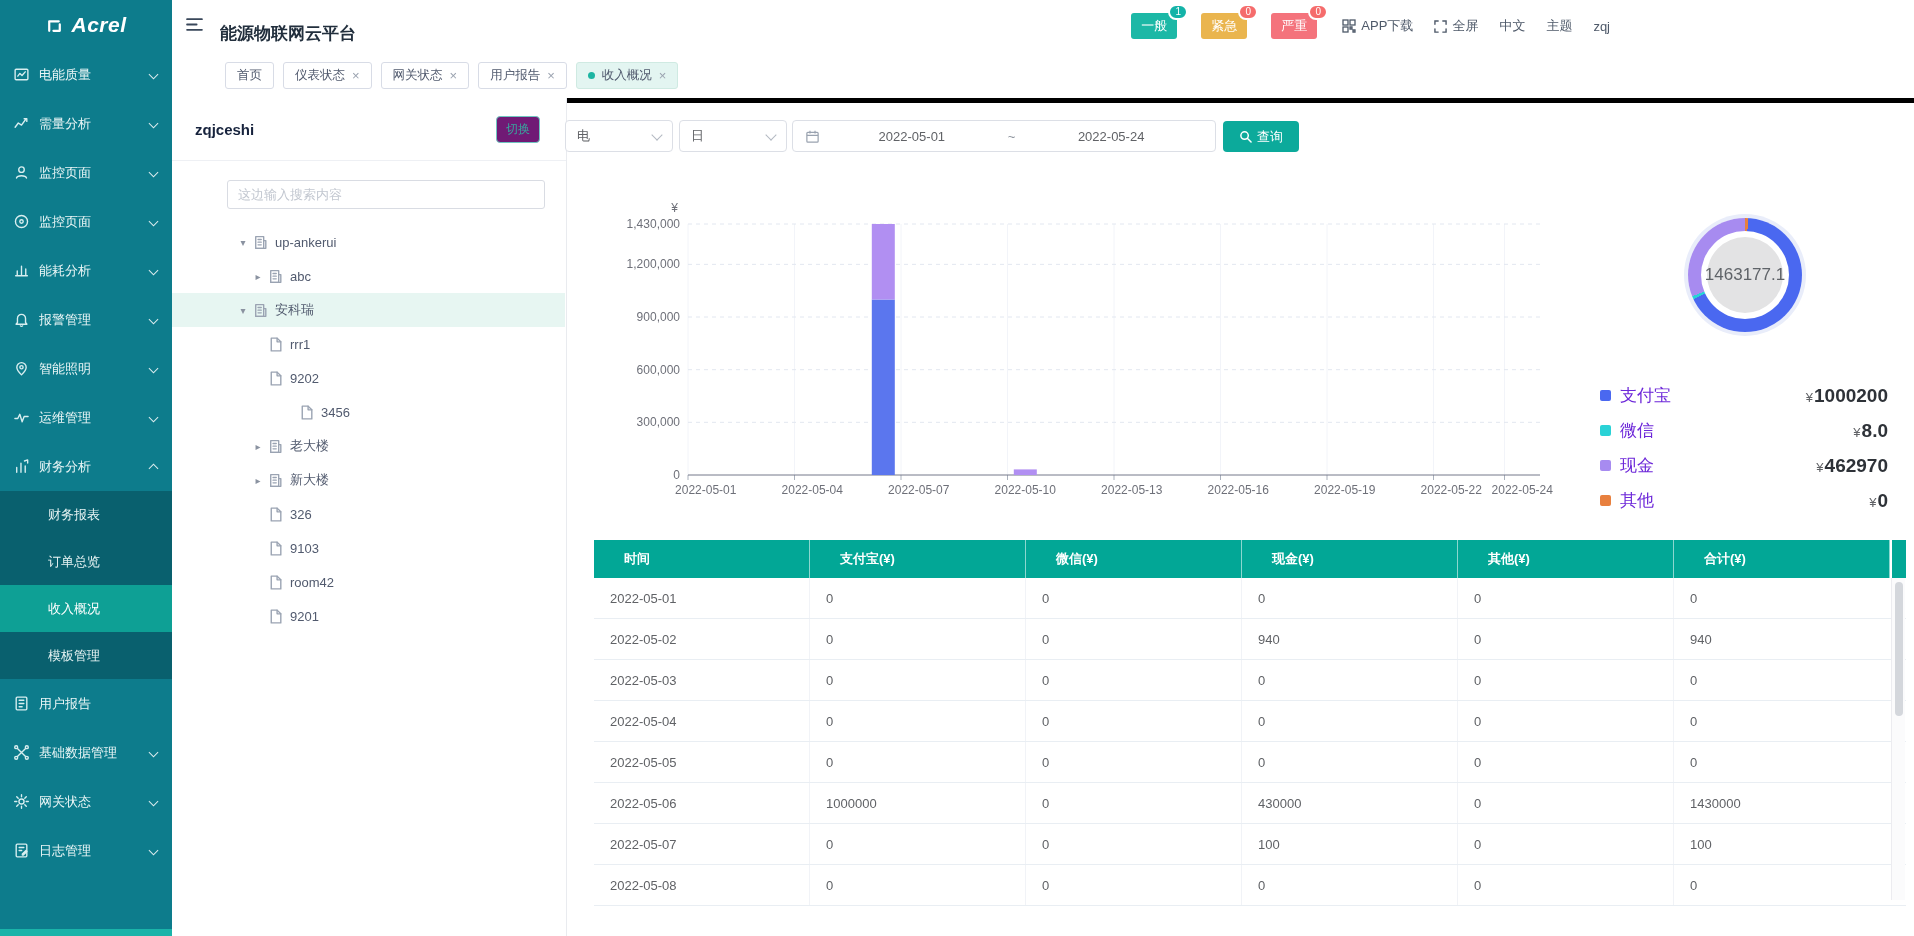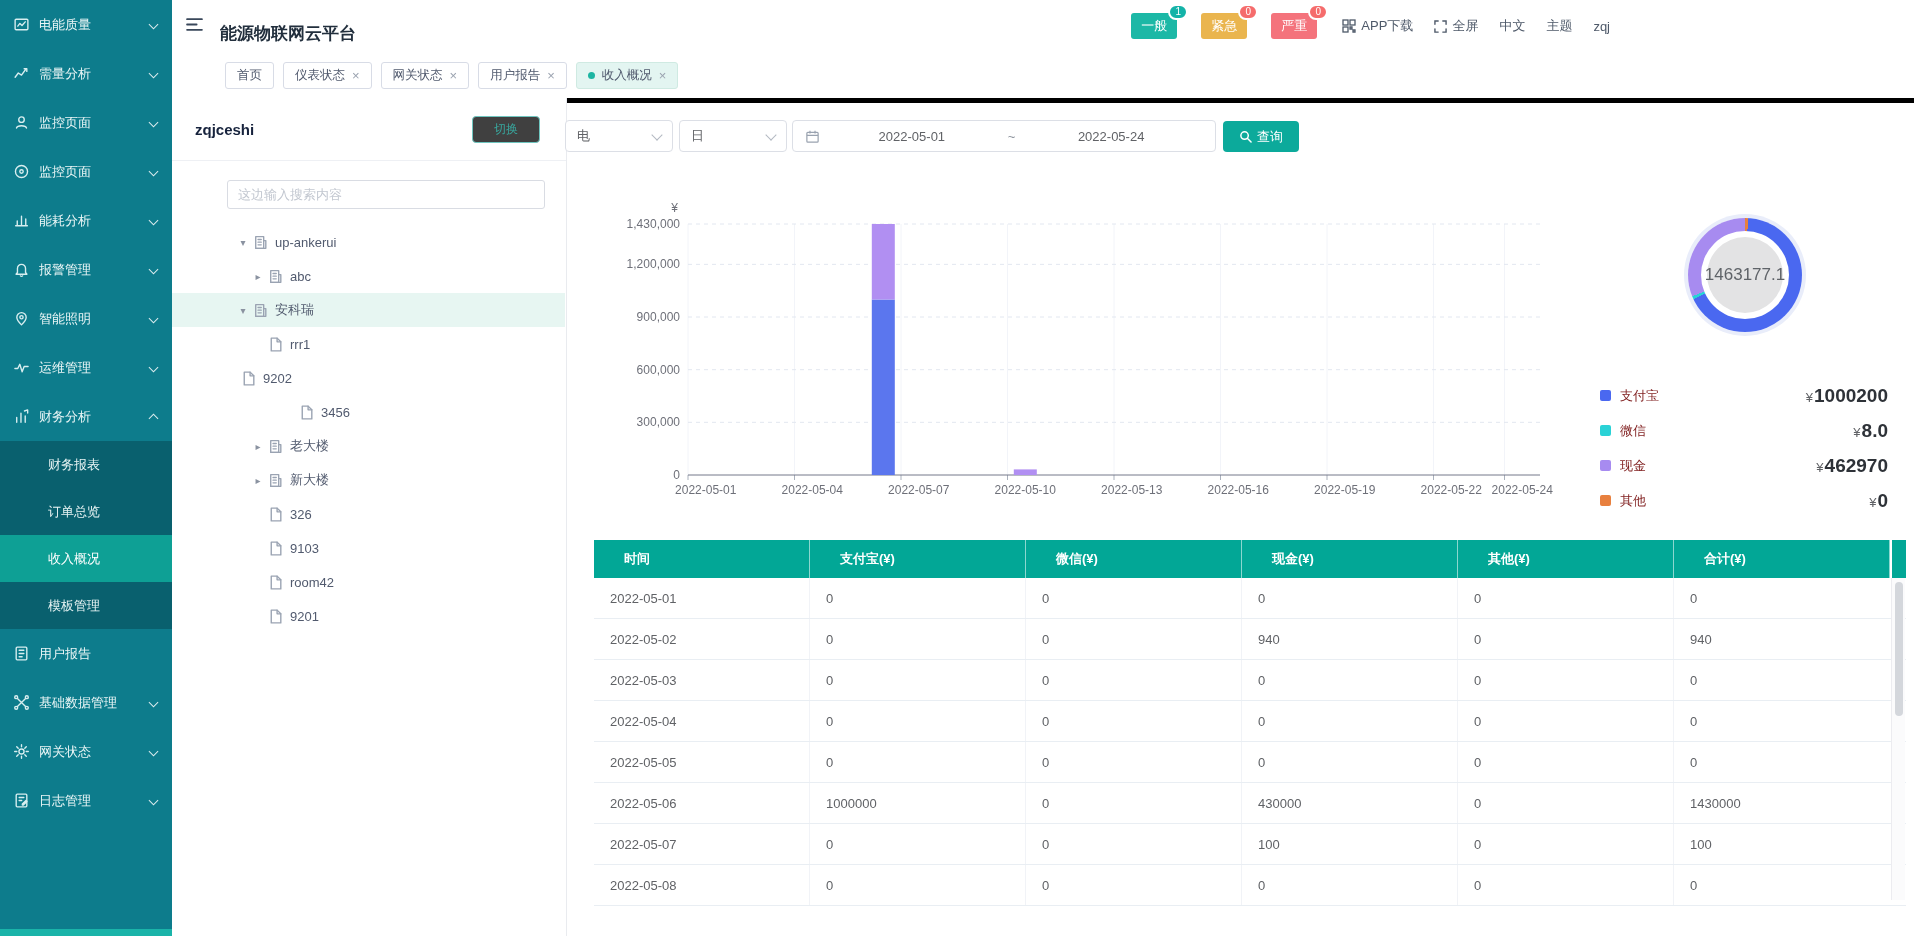--- a/index.html
+++ b/index.html
@@ -33,21 +33,21 @@
   .tabs{position:absolute;left:53px;top:10px;display:flex;gap:9px;}
   .tab{display:flex;align-items:center;height:25px;padding:0 11px;border:1px solid #d8dce6;border-radius:3px;
        font-size:12.5px;color:#515a6e;background:#fff;cursor:pointer;white-space:nowrap;}
   .tab .x{margin-left:7px;color:#9aa2af;font-size:13px;}
   .tab.active{background:#e3f5f1;border-color:#cfeae2;}
   .tab .dot{width:7px;height:7px;border-radius:50%;background:#1db5a2;margin-right:7px;}
   
   .tree-panel{position:absolute;left:172px;top:98px;width:395px;height:838px;background:#fff;border-right:1px solid #e9ebef;box-sizing:border-box;}
   .tp-head{position:absolute;left:23px;right:26px;top:0;height:62px;display:flex;align-items:center;justify-content:space-between;}
   .tp-title{font-size:15px;color:#17233d;font-weight:bold;}
-  .switch-btn{width:68px;height:27px;background:#404040;border:1px solid #6fc6c0;color:#38a79e;font-size:12px;border-radius:4px;cursor:pointer;}
+  .switch-btn{width:44px;height:27px;background:#701a75;border:1px solid #6fc6c0;color:#38a79e;font-size:12px;border-radius:4px;cursor:pointer;}
   .tp-divider{position:absolute;top:62px;left:0;width:100%;height:1px;background:#eef0f4;}
   .tree-search{position:absolute;left:55px;top:82px;width:318px;height:29px;border:1px solid #d9dce3;border-radius:3px;
                font-size:13px;padding:0 10px;box-sizing:border-box;color:#515a6e;outline:none;}
   .tree-search::placeholder{color:#c2c7d0;}
   #tree{position:absolute;top:127px;left:0;right:1px;}
   .tnode{height:34px;display:flex;align-items:center;font-size:13px;color:#515a6e;cursor:pointer;}
   .tnode.selected{background:#e7f6f2;}
   .tnode .arr{width:14px;flex:0 0 14px;text-align:center;color:#8a92a0;font-size:10px;}
   .tnode .ticon{margin:0 6px 0 2px;color:#9aa3b2;display:flex;}
   
@@ -63,40 +63,49 @@
   
   #chart{position:absolute;left:580px;top:185px;width:980px;height:320px;}
   #chart text.ax{font-size:12px;fill:#6e7079;font-family:"Liberation Sans","DejaVu Sans",sans-serif;}
   .donut{position:absolute;left:1688px;top:218px;width:114px;height:114px;border-radius:50%;box-shadow:0 0 0 4px #e9edfa;}
   .donut .hole{position:absolute;left:13px;top:13px;width:88px;height:88px;border-radius:50%;background:#fff;}
   .donut .core{position:absolute;left:19px;top:19px;width:76px;height:76px;border-radius:50%;background:#e3e3e4;
                display:flex;align-items:center;justify-content:center;font-size:17px;color:#5f6368;}
   #legend{position:absolute;left:1600px;top:378px;width:288px;}
   .leg-row{height:35px;display:flex;align-items:center;}
   .leg-sq{width:11px;height:11px;border-radius:2px;margin-right:9px;flex:0 0 11px;}
-  .leg-label{font-size:13px;color:#7f1d1d;}
+  .leg-label{font-size:17px;color:#6d28d9;}
   .leg-val{margin-left:auto;display:flex;align-items:baseline;font-size:13px;color:#606266;}
   .leg-val b{font-size:19px;color:#2e3238;margin-left:1px;font-weight:bold;}
   
   .tbl{position:absolute;left:594px;top:540px;width:1312px;}
   .tbl-head{display:flex;height:38px;background:#02a796;color:#fff;font-size:13px;font-weight:bold;}
   .th{width:216px;display:flex;align-items:center;padding-left:30px;box-sizing:border-box;border-right:1px solid rgba(255,255,255,.55);}
   .th.cap{width:16px;border-right:none;padding:0;}
   .tr{display:flex;height:40px;border-bottom:1px solid #e9eef3;font-size:13px;color:#606266;background:#fff;}
   .td{width:216px;display:flex;align-items:center;padding-left:16px;box-sizing:border-box;border-right:1px solid #f1f3f7;}
   .td:last-child{border-right:none;}
   .tbl-scroll{position:absolute;left:1297px;top:38px;width:14px;height:322px;background:#fbfbfc;border-left:1px solid #ececf0;box-sizing:border-box;}
   .tbl-thumb{position:absolute;left:3px;top:4px;width:8px;height:134px;border-radius:4px;background:#d4d7dc;cursor:pointer;}
 </style>
 </head>
 <body>
 
 <div class="page">
 
   <aside class="sidebar">
+    <div class="logo">
+      <span style="display:flex">
+        <svg width="19" height="19" viewBox="0 0 18 18" fill="none" stroke="#fff" stroke-width="2.1" stroke-linecap="round" stroke-linejoin="round">
+            <path d="M4 14V5h9"></path>
+            <path d="M8 14h6V8"></path>
+          </svg>
+      </span>
+      <span class="logo-text">Acrel</span>
+    </div>
     <nav id="nav">
         <div class="nav-item">
           <span class="nicon">
             <svg width="17" height="17" viewBox="0 0 16 16" fill="none" stroke="currentColor" stroke-width="1.3" stroke-linecap="round" stroke-linejoin="round">
               <rect x="2" y="3" width="12" height="10" rx="1"></rect>
               <path d="M4.5 9.5l2-2.5 2 2 3-3.5"></path>
             </svg>
           </span>
           <span class="lbl">电能质量</span>
           <span class="chv"></span>
@@ -339,21 +348,21 @@
         <div class="tnode" style="padding-left: 79px;">
           <span class="arr"></span>
           <span class="ticon">
             <svg width="17" height="17" viewBox="0 0 16 16" fill="none" stroke="currentColor" stroke-width="1.3" stroke-linecap="round" stroke-linejoin="round">
               <path d="M4 2h5.5L13 5.5V14H4z"></path>
               <path d="M9.5 2v3.5H13"></path>
             </svg>
           </span>
           <span>rrr1</span>
         </div>
-        <div class="tnode" style="padding-left: 52px;">
+        <div class="tnode" style="padding-left: 79px;">
           <span class="arr"></span>
           <span class="ticon">
             <svg width="17" height="17" viewBox="0 0 16 16" fill="none" stroke="currentColor" stroke-width="1.3" stroke-linecap="round" stroke-linejoin="round">
               <path d="M4 2h5.5L13 5.5V14H4z"></path>
               <path d="M9.5 2v3.5H13"></path>
             </svg>
           </span>
           <span>9202</span>
         </div>
         <div class="tnode" style="padding-left: 110px;">

